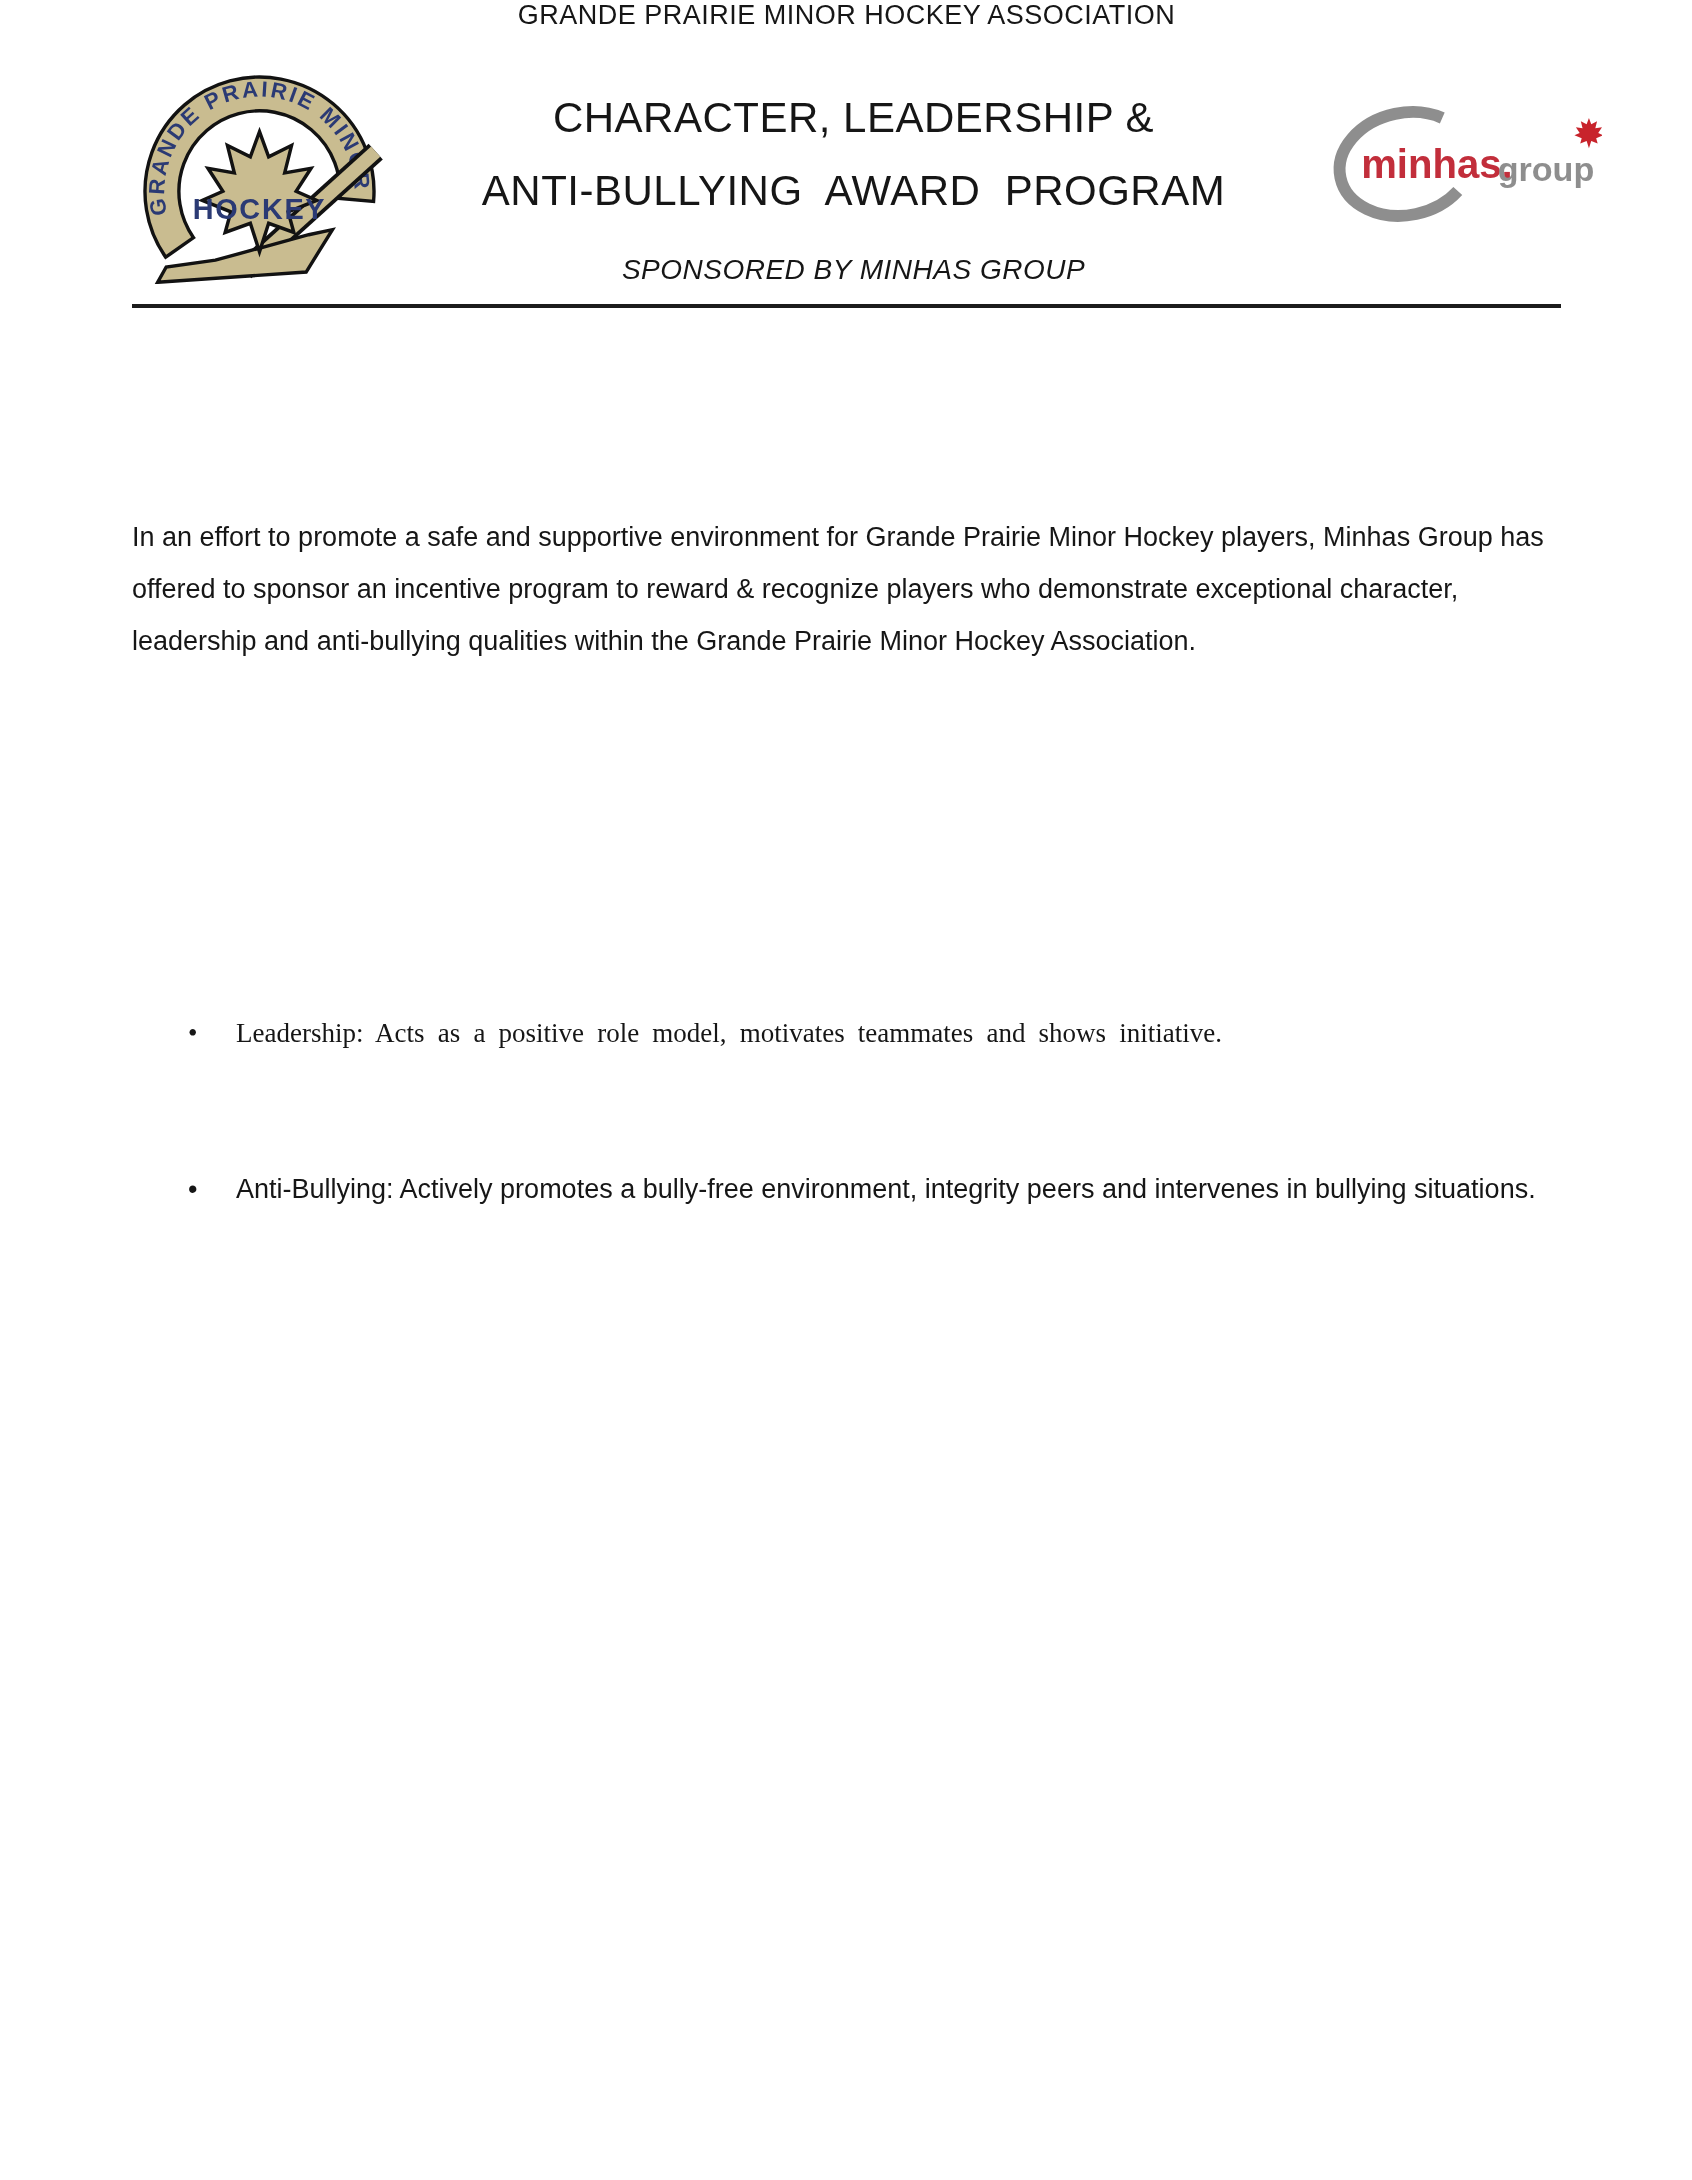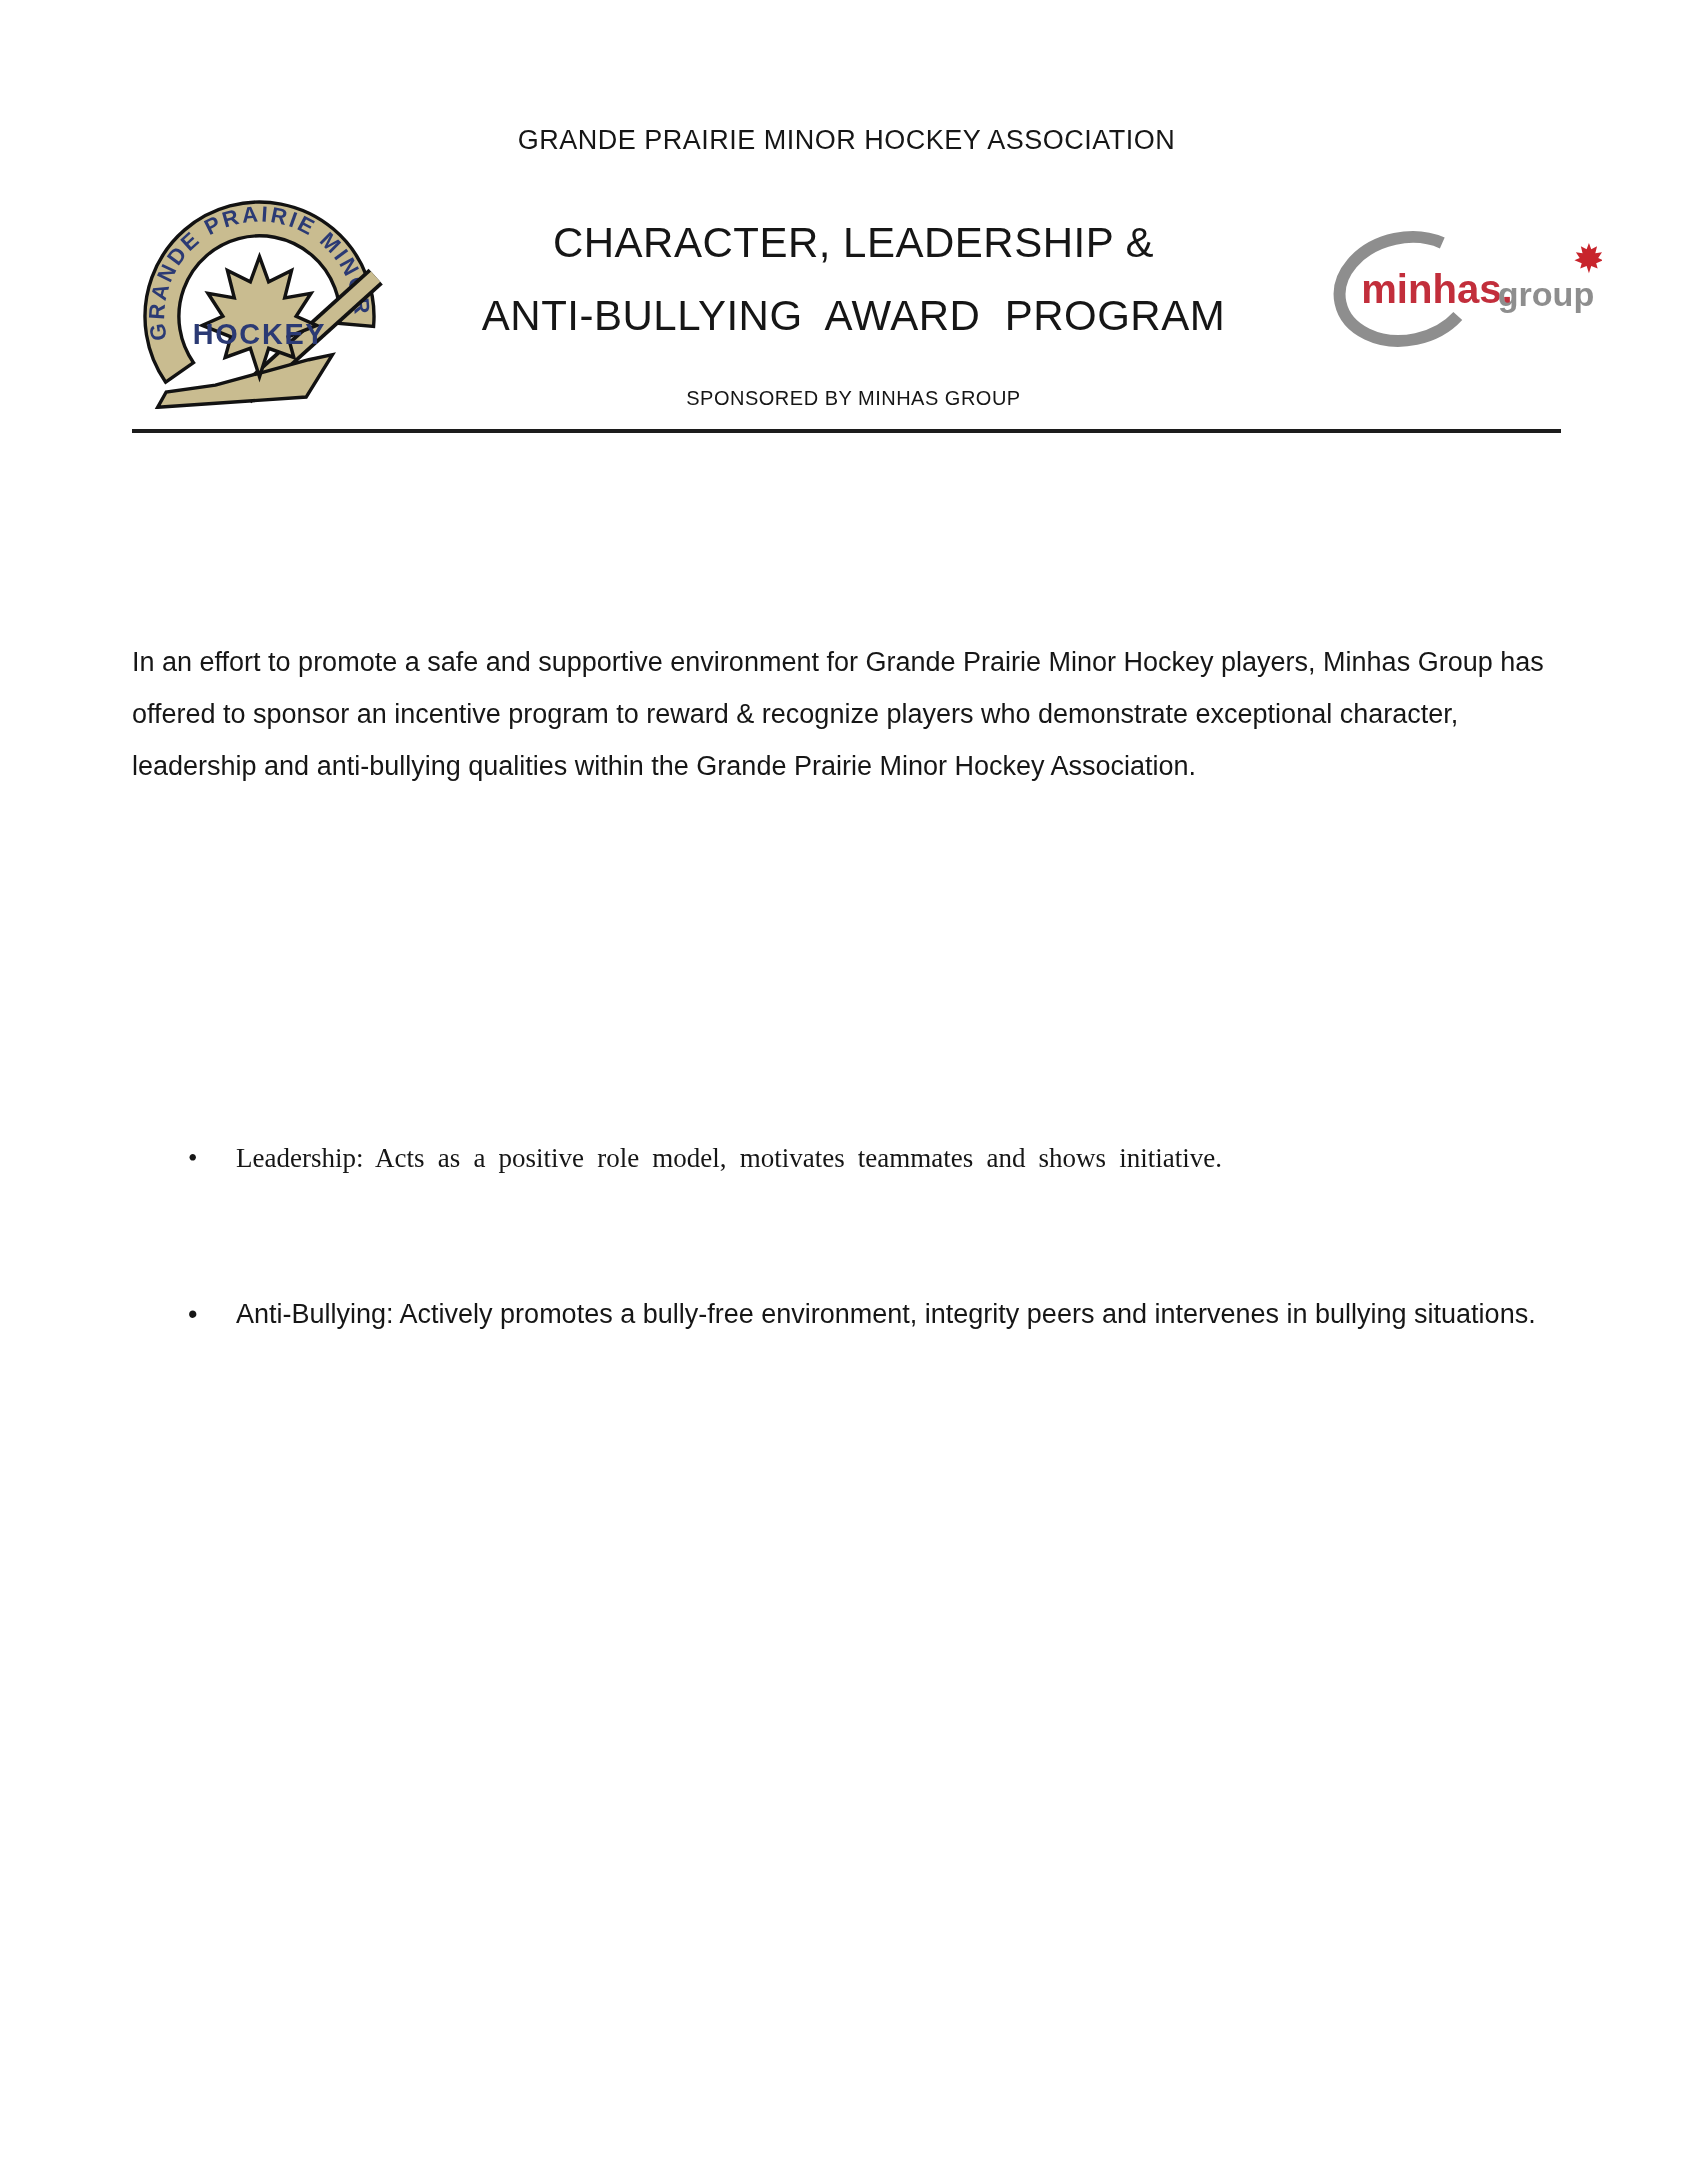--- a/index.html
+++ b/index.html
@@ -9,21 +9,20 @@
     width: 1693px;
     height: 2180px;
     margin: 0 auto;
     background: #ffffff;
     font-family: "Liberation Sans", sans-serif;
     color: #161616;
     overflow: hidden;
   }
   
   .org-name {
-    padding-top: 125px;
     text-align: center;
     font-size: 27px;
     font-weight: 400;
     letter-spacing: 0.5px;
     white-space: pre-wrap;
   }
   .header-row {
     display: flex;
     align-items: flex-start;
     padding: 16.4px 91px 0 132px;
@@ -35,25 +34,26 @@
     padding-top: 35px;
   }
   .title-line {
     font-size: 42px;
     font-weight: 400;
     letter-spacing: 0.5px;
     line-height: 1.72;
     white-space: pre-wrap;
   }
   .sponsored {
-    margin-top: 35px;
-    font-size: 20px;
+    margin-top: 27px;
+    font-size: 28px;
     font-weight: 400;
     letter-spacing: 0.5px;
     white-space: pre-wrap;
+    font-style: italic;
   }
   .logo-right { flex: 0 0 auto; margin-top: 47px; }
   .rule {
     margin: 14.5px 132px 0 132px;
     border-top: 4.5px solid #1c1c1c;
   }
   
   .content {
     padding: 47px 143px 0 132px;
     font-size: 27px;

